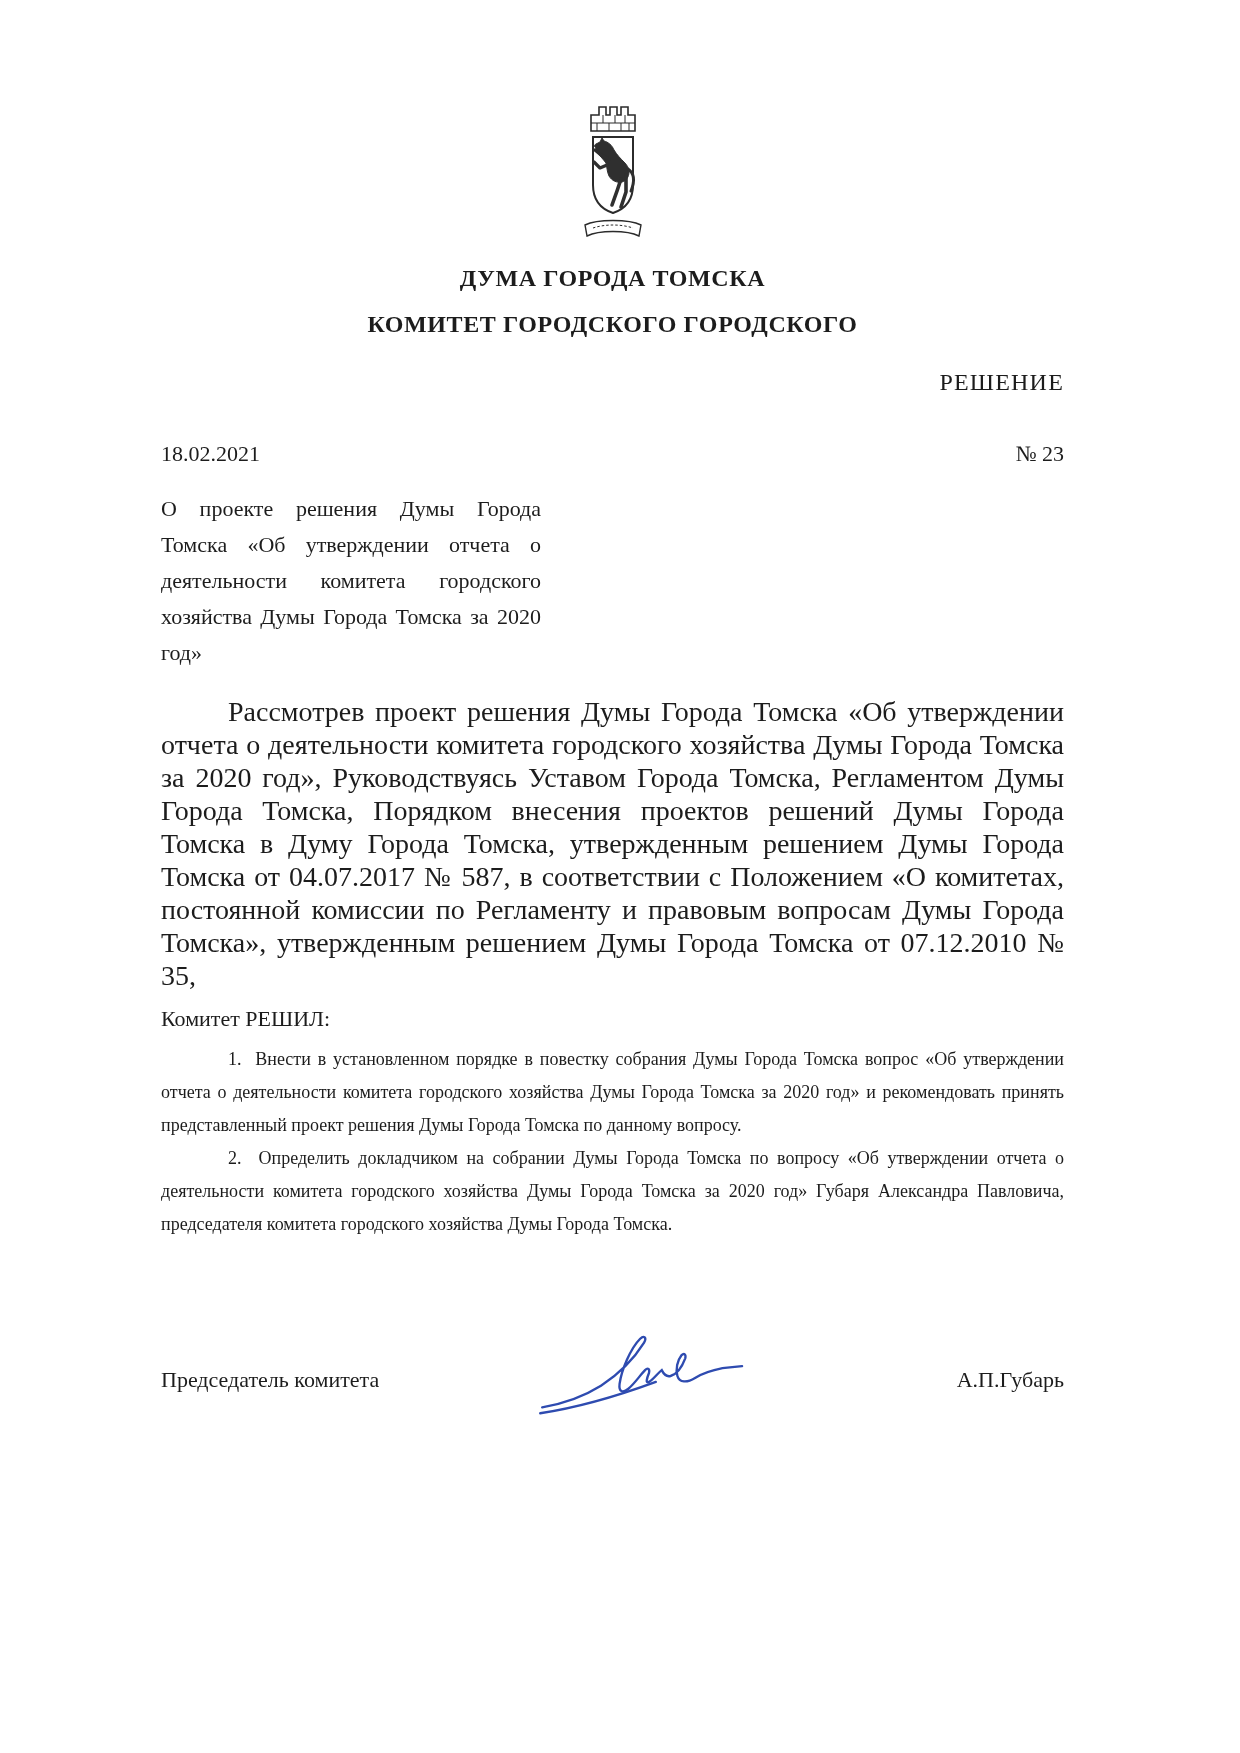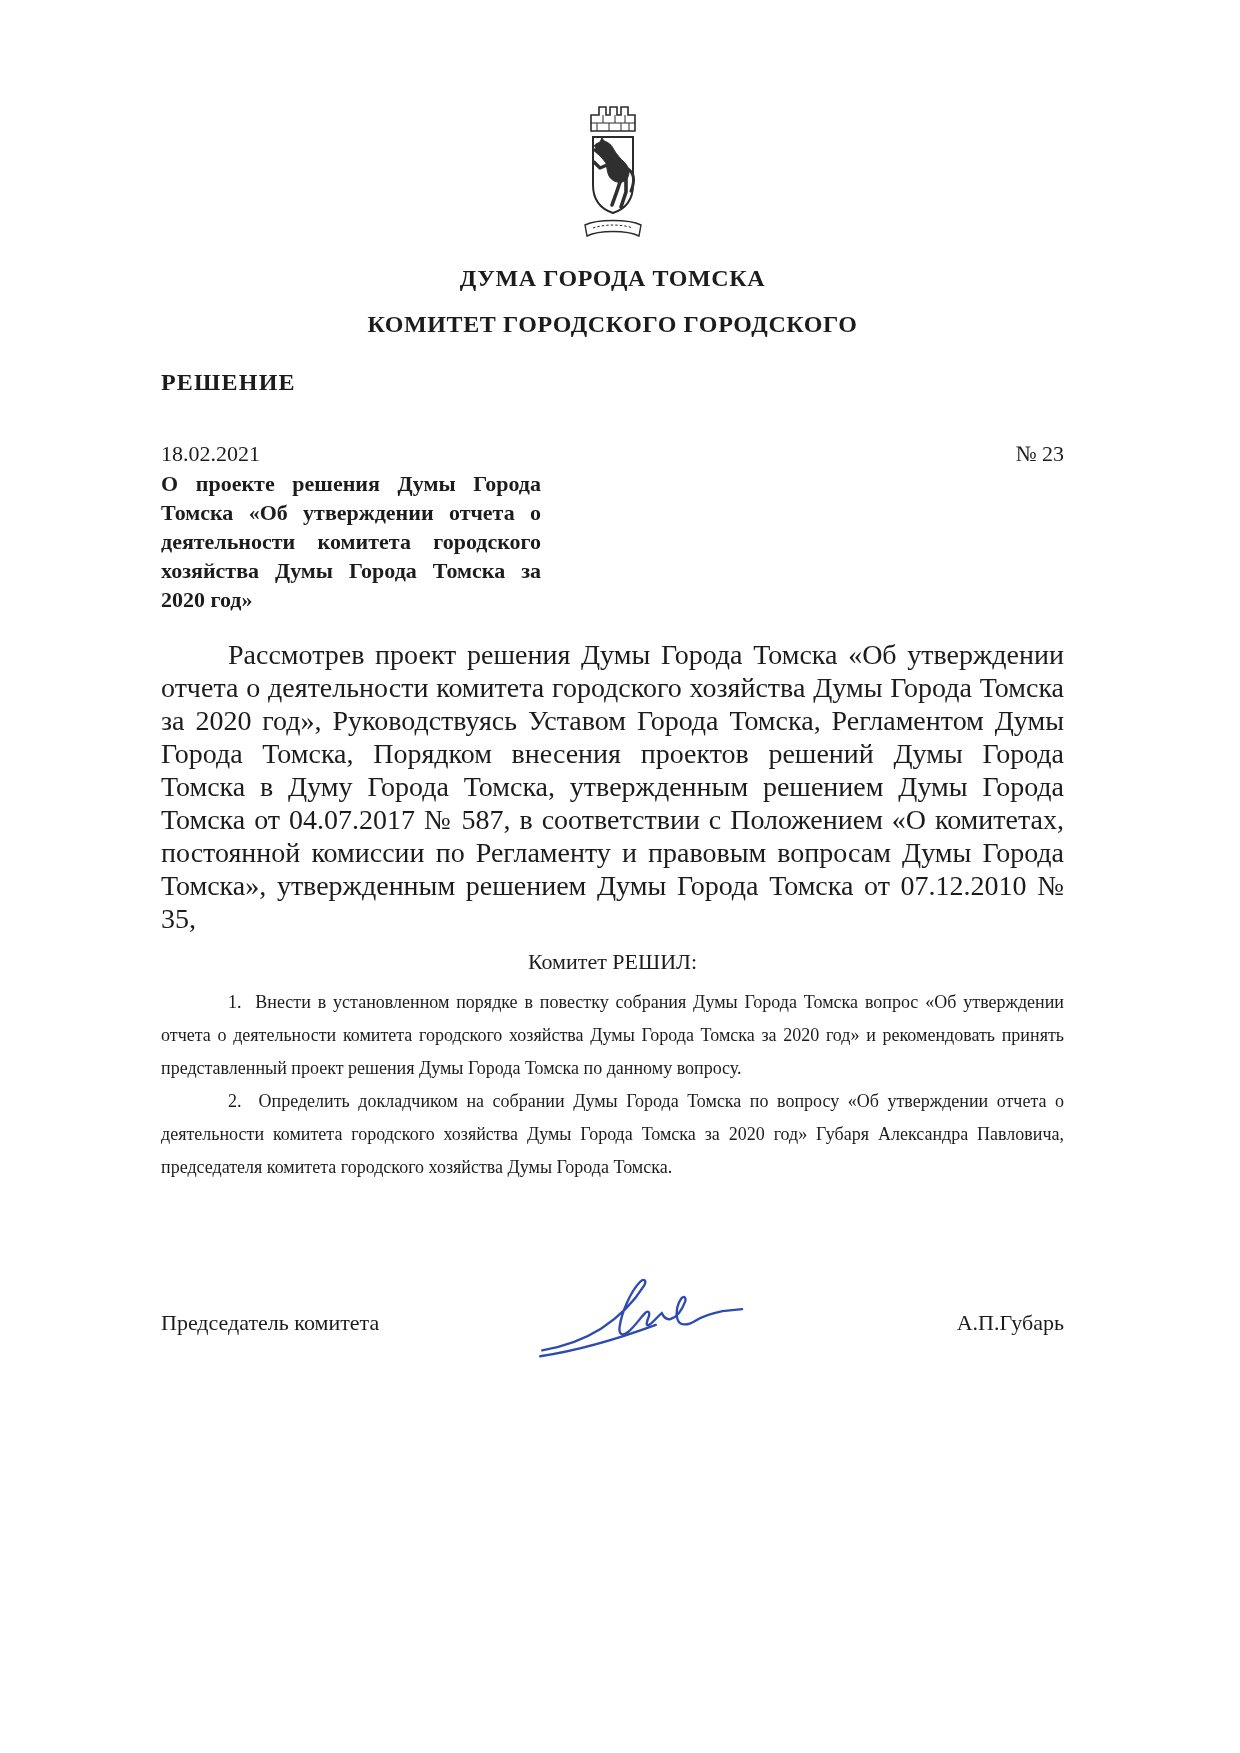--- a/index.html
+++ b/index.html
@@ -21,51 +21,52 @@
     text-align: center;
     font-weight: bold;
     font-size: 24px;
     letter-spacing: 0.6px;
     line-height: 30px;
   }
   .org-line1 { margin-top: 16px; }
   .org-line2 { margin-top: 16px; }
   .doc-type {
     margin-top: 28px;
-    text-align: left;
-    font-weight: bold;
+    text-align: right;
+    font-weight: normal;
     font-size: 24px;
     letter-spacing: 1.2px;
     line-height: 30px;
   }
   .meta-row {
     display: flex;
     justify-content: space-between;
     margin-top: 42px;
     font-size: 22px;
     line-height: 30px;
   }
   .subject {
+    margin-top: 22px;
     width: 380px;
-    font-weight: bold;
+    font-weight: normal;
     font-size: 22px;
-    line-height: 29px;
+    line-height: 36px;
     text-align: justify;
   }
   .body-par {
     margin-top: 24px;
     font-size: 28px;
     line-height: 33px;
     text-align: justify;
     text-indent: 67px;
   }
   .resolved {
     margin-top: 10px;
     margin-bottom: 8px;
-    text-align: center;
+    text-align: left;
     font-size: 22px;
     line-height: 33px;
   }
   .item {
     font-size: 18px;
     line-height: 33px;
     text-align: justify;
     text-indent: 67px;
   }
   .sig-row {

